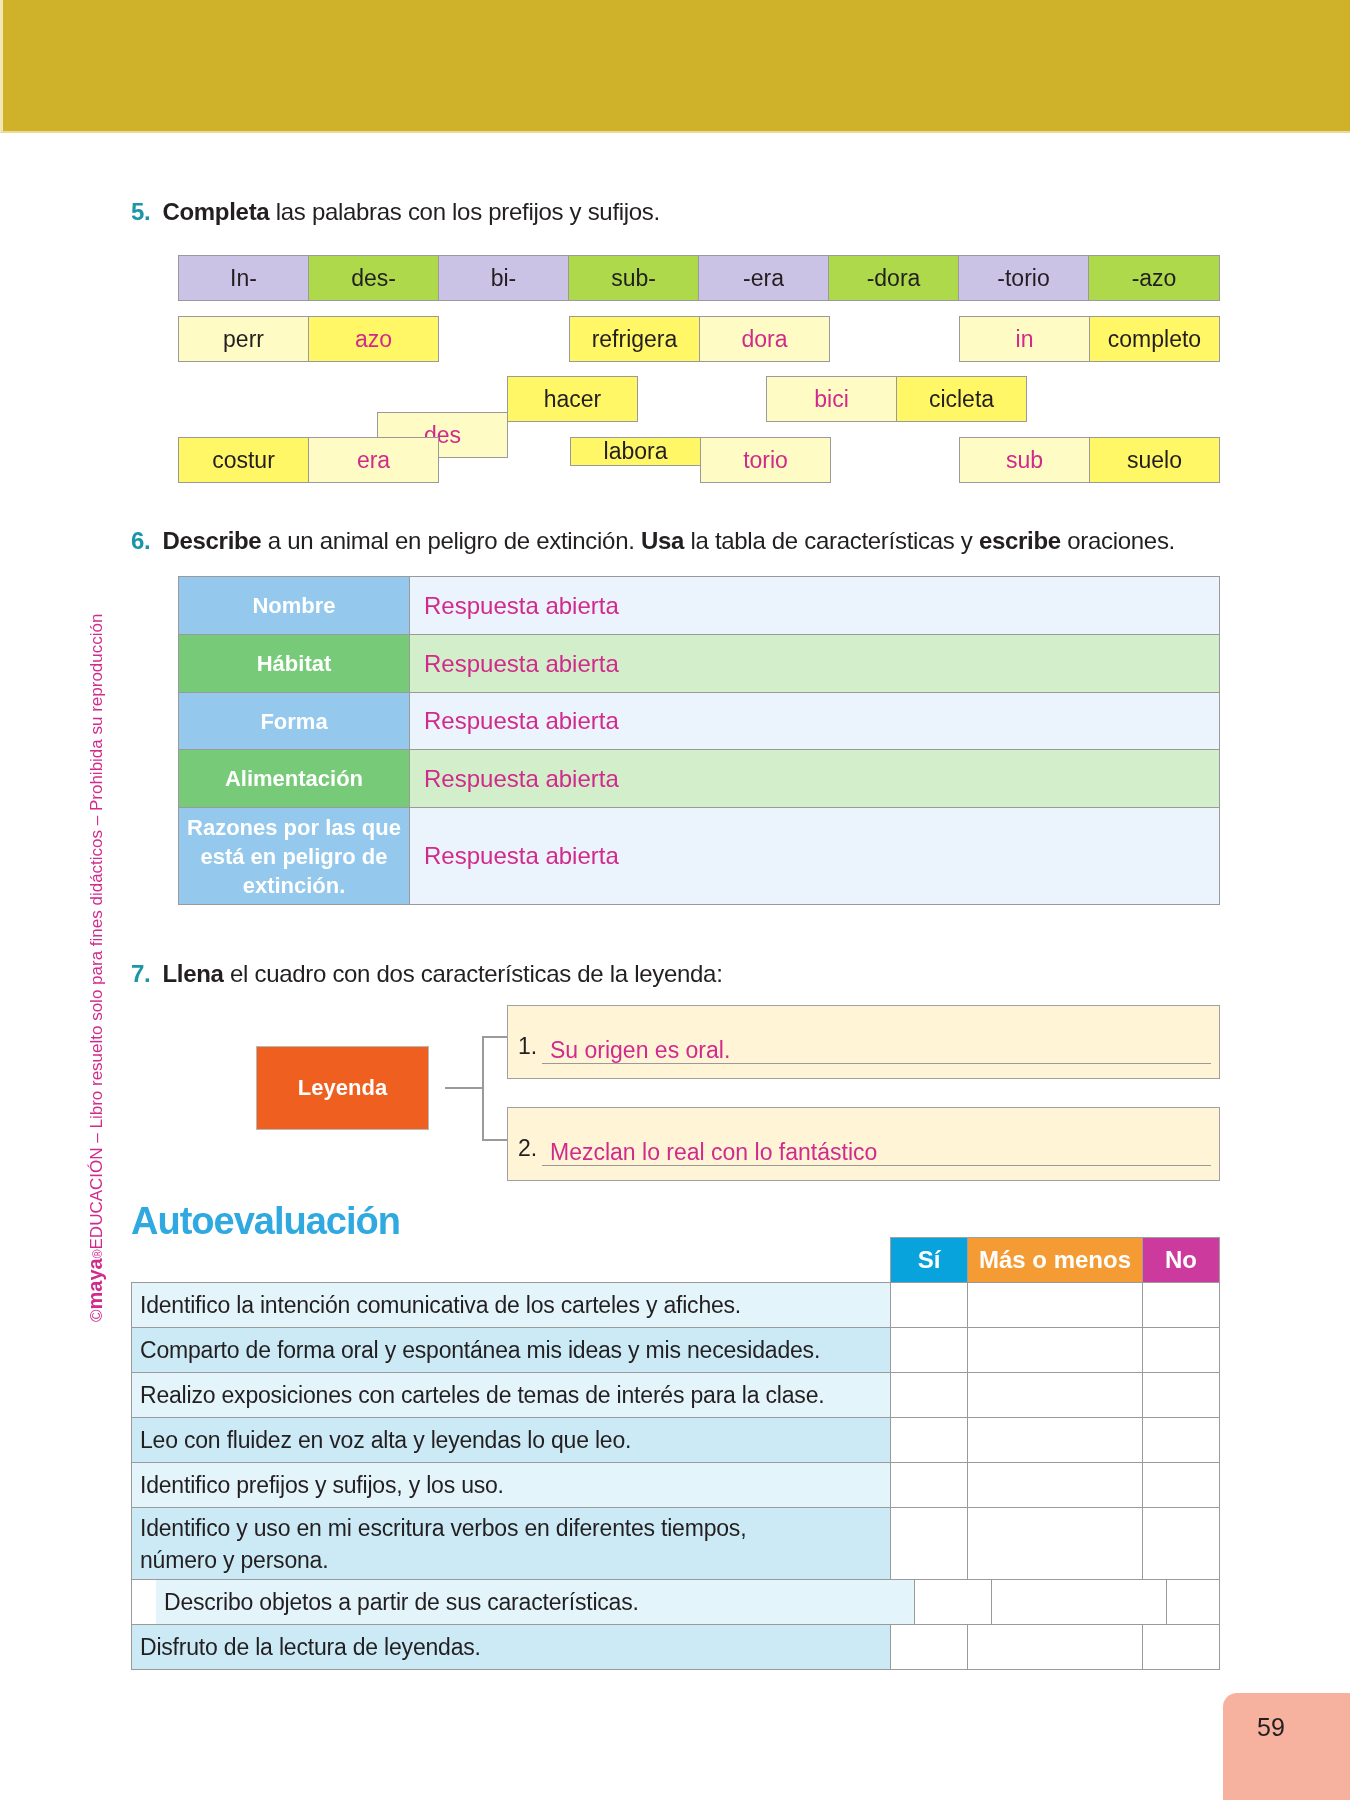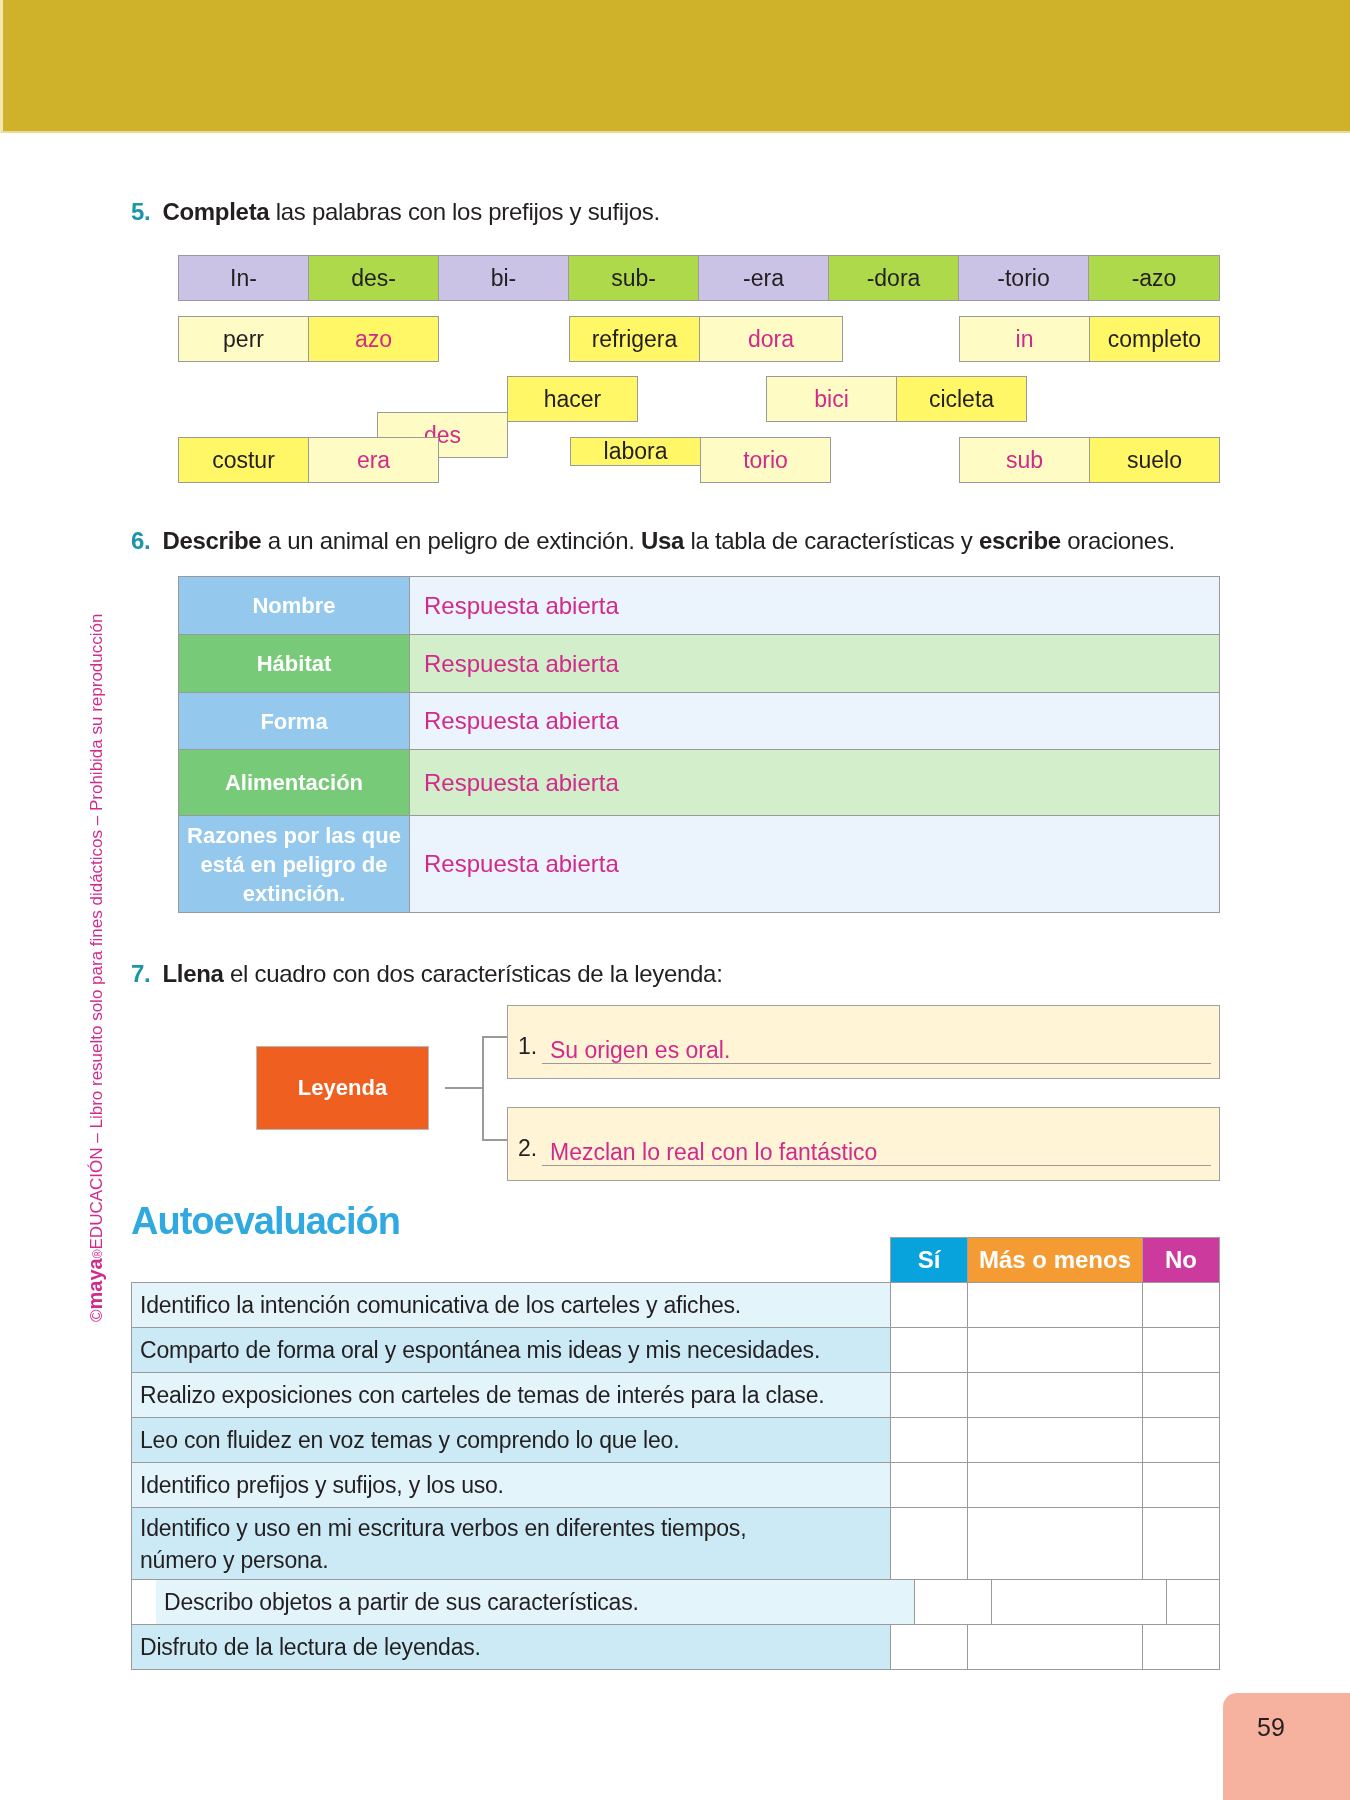--- a/index.html
+++ b/index.html
@@ -64,21 +64,21 @@
 <div class="cell grn" style="left:568px; top:255px; width:131px; height:46px;">sub-</div>
 <div class="cell lav" style="left:698px; top:255px; width:131px; height:46px;">-era</div>
 <div class="cell grn" style="left:828px; top:255px; width:131px; height:46px;">-dora</div>
 <div class="cell lav" style="left:958px; top:255px; width:131px; height:46px;">-torio</div>
 <div class="cell grn" style="left:1088px; top:255px; width:132px; height:46px;">-azo</div>
 
 <div class="cell lyl" style="left:178px; top:316px; width:131px; height:46px;">perr</div>
 <div class="cell ylw pink" style="left:308px; top:316px; width:131px; height:46px;">azo</div>
 
 <div class="cell ylw" style="left:569px; top:316px; width:131px; height:46px;">refrigera</div>
-<div class="cell lyl pink" style="left:699px; top:316px; width:144px; height:46px;">dora</div>
+<div class="cell lyl pink" style="left:699px; top:316px; width:131px; height:46px;">dora</div>
 
 <div class="cell lyl pink" style="left:959px; top:316px; width:131px; height:46px;">in</div>
 <div class="cell ylw" style="left:1089px; top:316px; width:131px; height:46px;">completo</div>
 
 <div class="cell lyl pink" style="left:377px; top:376px; width:131px; height:46px;margin-top:36px;">des</div>
 <div class="cell ylw" style="left:507px; top:376px; width:131px; height:46px;">hacer</div>
 
 <div class="cell lyl pink" style="left:766px; top:376px; width:131px; height:46px;">bici</div>
 <div class="cell ylw" style="left:896px; top:376px; width:131px; height:46px;">cicleta</div>
 
@@ -101,21 +101,21 @@
     <div class="val blue">Respuesta abierta</div>
   </div>
   <div class="row" style="height:58px;">
     <div class="lab green">Hábitat</div>
     <div class="val green">Respuesta abierta</div>
   </div>
   <div class="row" style="height:57px;">
     <div class="lab blue">Forma</div>
     <div class="val blue">Respuesta abierta</div>
   </div>
-  <div class="row" style="height:66px;">
+  <div class="row" style="height:58px;">
     <div class="lab green">Alimentación</div>
     <div class="val green">Respuesta abierta</div>
   </div>
   <div class="row" style="height:96px;">
     <div class="lab blue" style="padding:0 6px;">Razones por las que está en peligro de extinción.</div>
     <div class="val blue">Respuesta abierta</div>
   </div>
 </div>
 
 <div class="qtitle" style="left:131px; top:960px;">
@@ -156,21 +156,21 @@
       <div class="c2"></div>
       <div class="c3"></div>
   </div>
   <div class="arow l" style="height:45px;">
     <div class="txt">Realizo exposiciones con carteles de temas de interés para la clase.</div>
     <div class="c1"></div>
       <div class="c2"></div>
       <div class="c3"></div>
   </div>
   <div class="arow d" style="height:45px;">
-    <div class="txt">Leo con fluidez en voz temas y comprendo lo que leo.</div>
+    <div class="txt">Leo con fluidez en voz alta y leyendas lo que leo.</div>
     <div class="c1"></div>
       <div class="c2"></div>
       <div class="c3"></div>
   </div>
   <div class="arow l" style="height:45px;">
     <div class="txt">Identifico prefijos y sufijos, y los uso.</div>
     <div class="c1"></div>
       <div class="c2"></div>
       <div class="c3"></div>
   </div>

